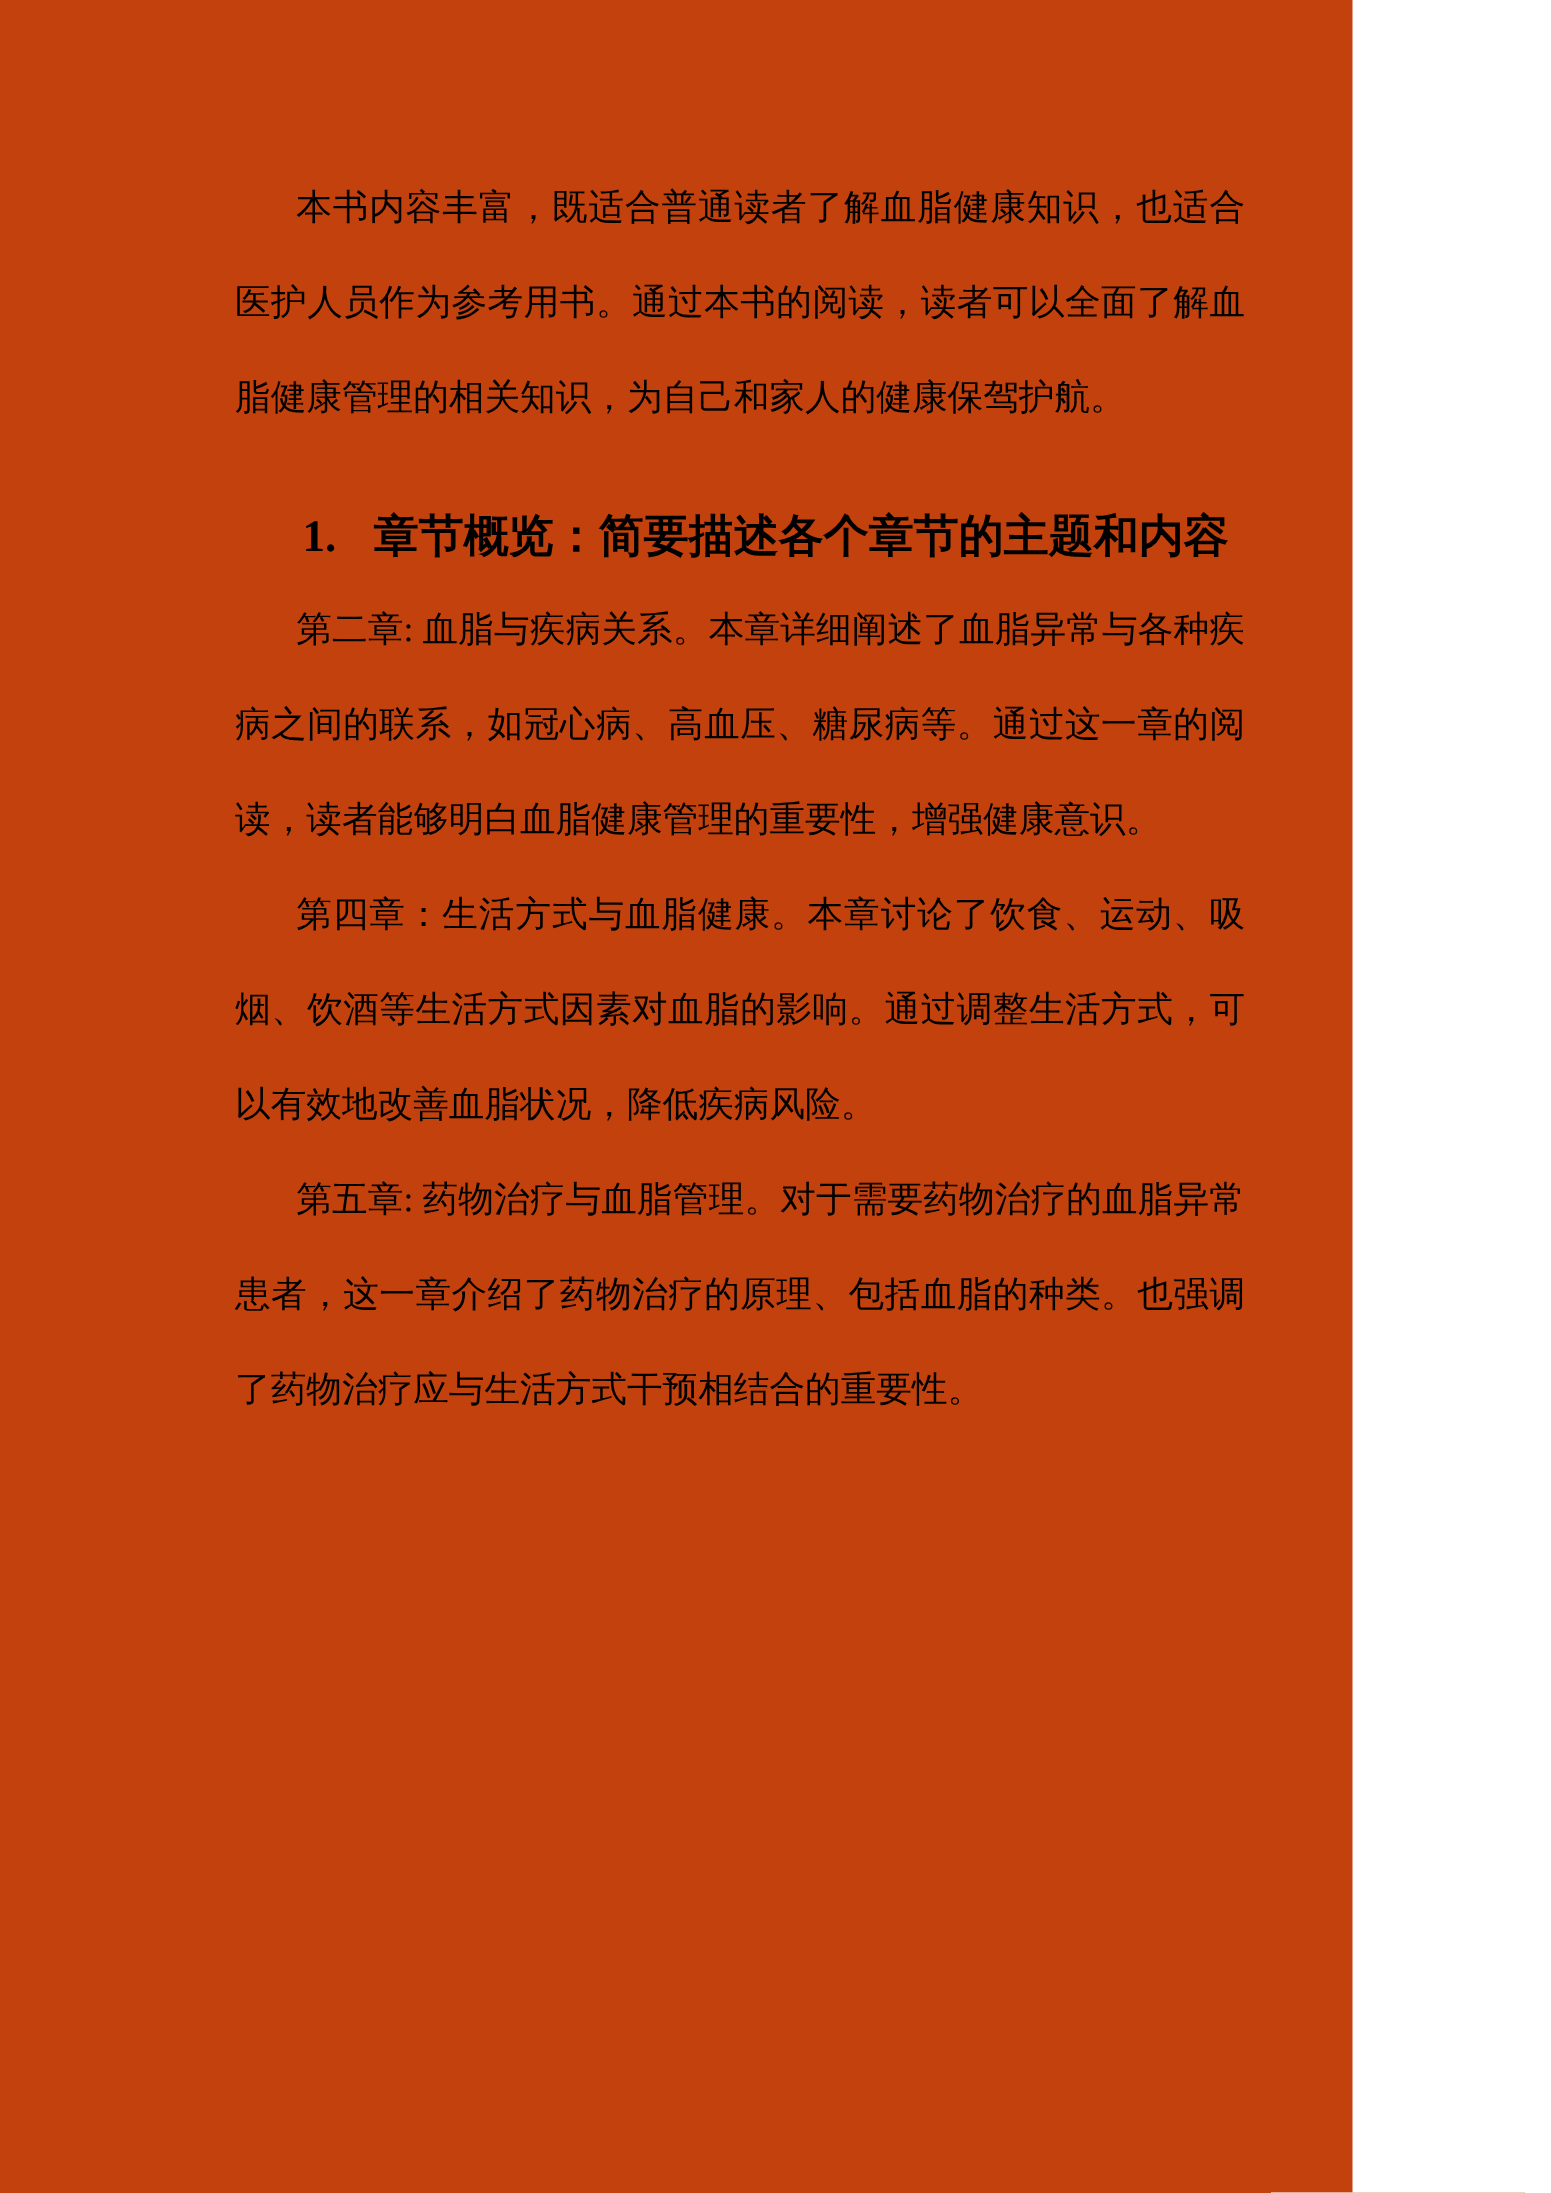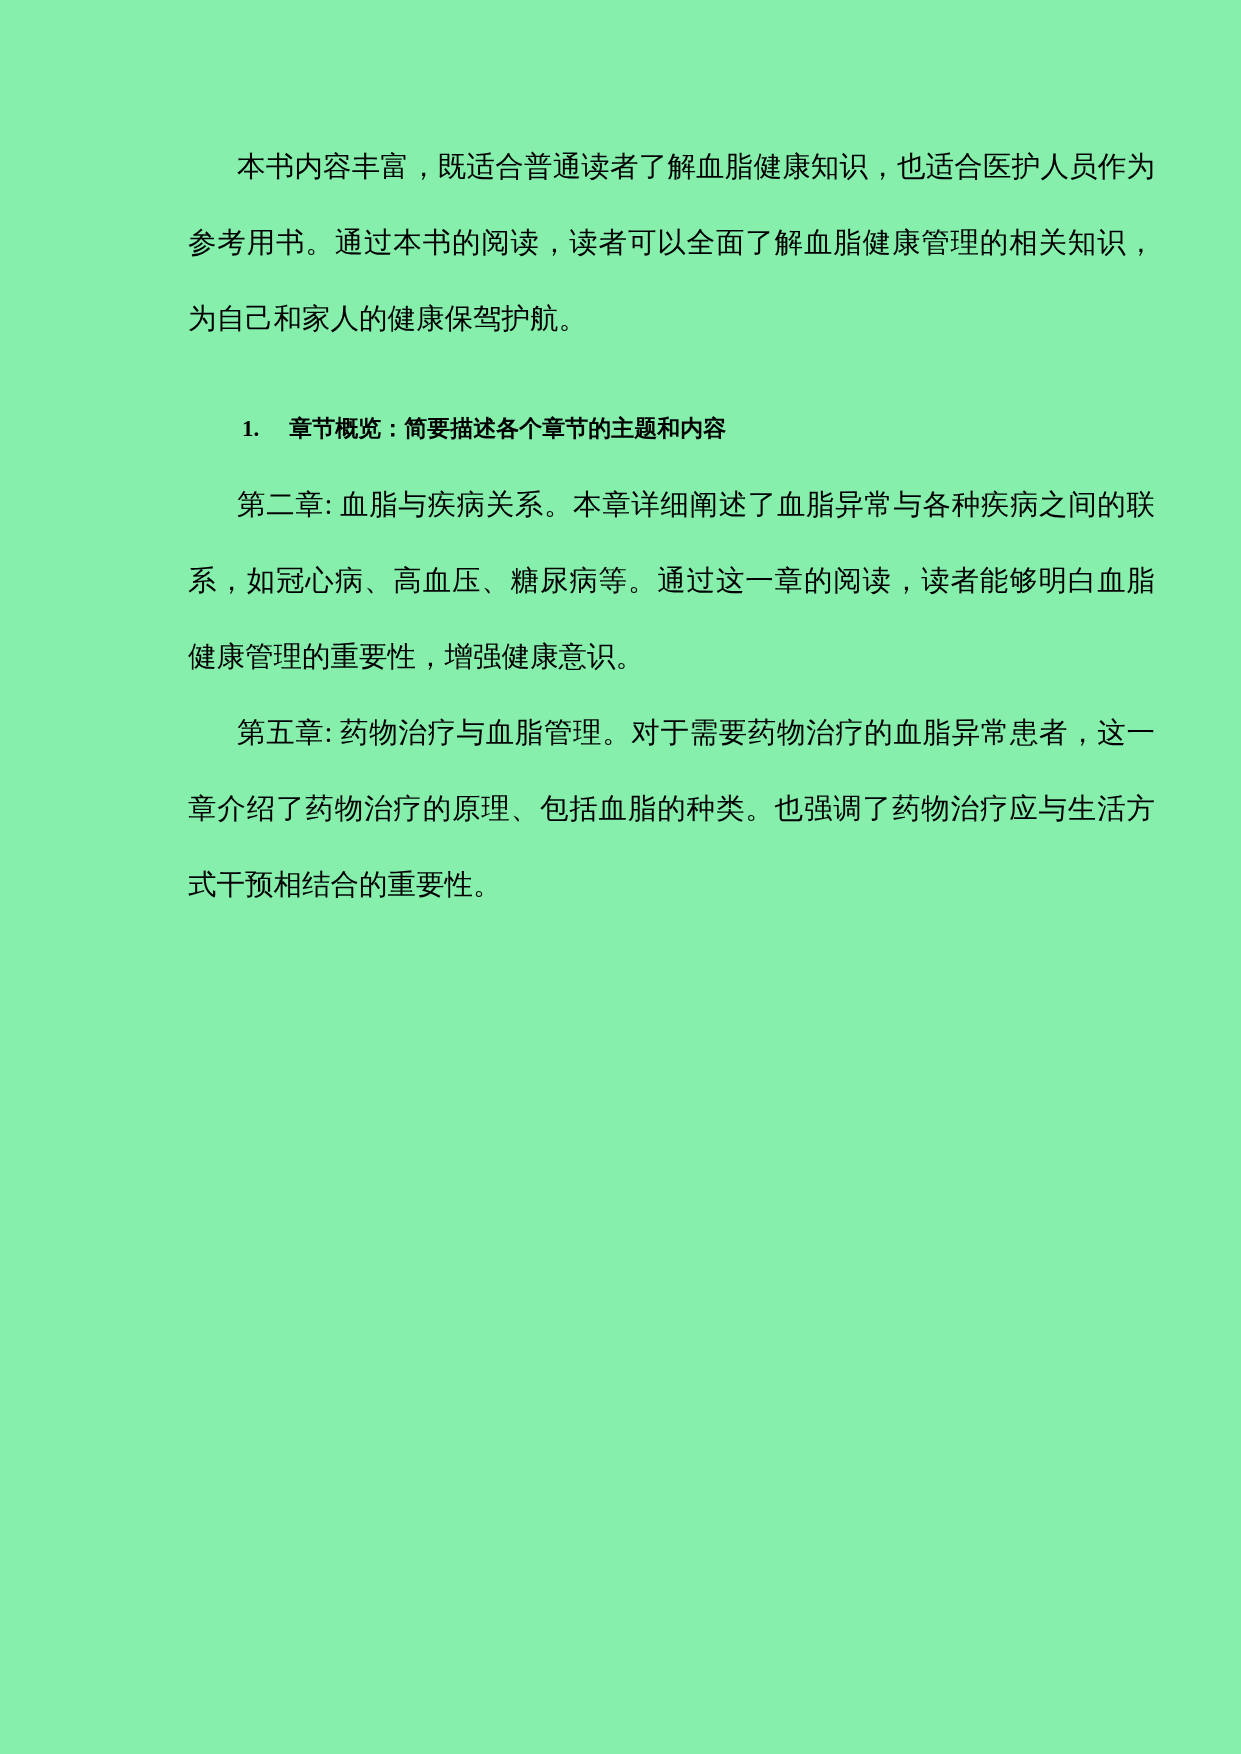--- a/index.html
+++ b/index.html
@@ -2,42 +2,42 @@
 <html><head>
 <meta charset="utf-8">
 <style>
   html, body {
     margin: 0;
     padding: 0;
     background: #ffffff;
   }
   .page {
     position: relative;
-    width: 1241px;
+    width: 1082px;
     height: 1754px;
-    background: #86efac;
+    background: #c2410c;
     box-sizing: border-box;
     padding: 129px 86px 0 188px;
     font-family: "Liberation Serif", "DejaVu Serif", serif;
     font-size: 28.5px;
     line-height: 76px;
     color: #000000;
     overflow: hidden;
   }
   .para {
     margin: 0;
     text-indent: 49px;
     text-align: justify;
     text-align-last: left;
     word-break: normal;
   }
   .heading {
     margin: 34px 0 0 0;
     padding-left: 54px;
-    font-size: 23px;
+    font-size: 36px;
     font-weight: bold;
     line-height: 76px;
     white-space: nowrap;
   }
   .heading-number {
     display: inline-block;
     margin-right: 30px;
   }
 </style>
 </head>
@@ -48,16 +48,17 @@
   <p class="para">本书内容丰富，既适合普通读者了解血脂健康知识，也适合医护人员作为参考用书。通过本书的阅读，读者可以全面了解血脂健康管理的相关知识，为自己和家人的健康保驾护航。</p>
 
   <p class="heading">
     <span class="heading-number">1.</span><span class="heading-title">章节概览：简要描述各个章节的主题和内容</span>
   </p>
 
 
   <p class="para">第二章: 血脂与疾病关系。本章详细阐述了血脂异常与各种疾病之间的联系，如冠心病、高血压、糖尿病等。通过这一章的阅读，读者能够明白血脂健康管理的重要性，增强健康意识。</p>
 
 
+  <p class="para">第四章：生活方式与血脂健康。本章讨论了饮食、运动、吸烟、饮酒等生活方式因素对血脂的影响。通过调整生活方式，可以有效地改善血脂状况，降低疾病风险。</p>
 
   <p class="para">第五章: 药物治疗与血脂管理。对于需要药物治疗的血脂异常患者，这一章介绍了药物治疗的原理、包括血脂的种类。也强调了药物治疗应与生活方式干预相结合的重要性。</p>
 
 </div>
 
 </body></html>

